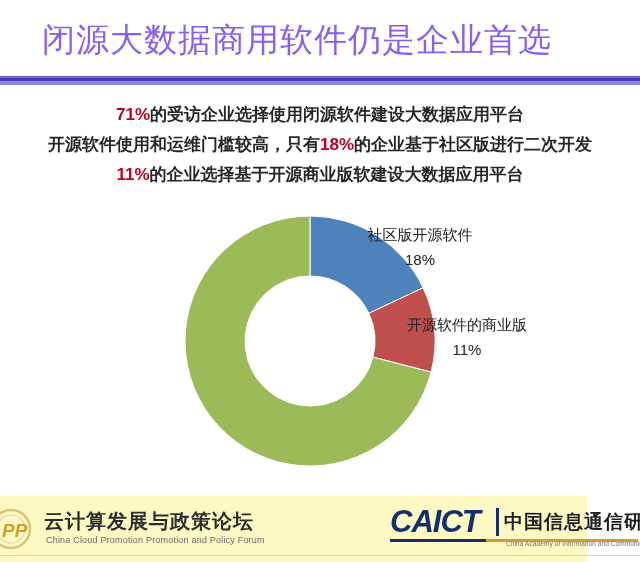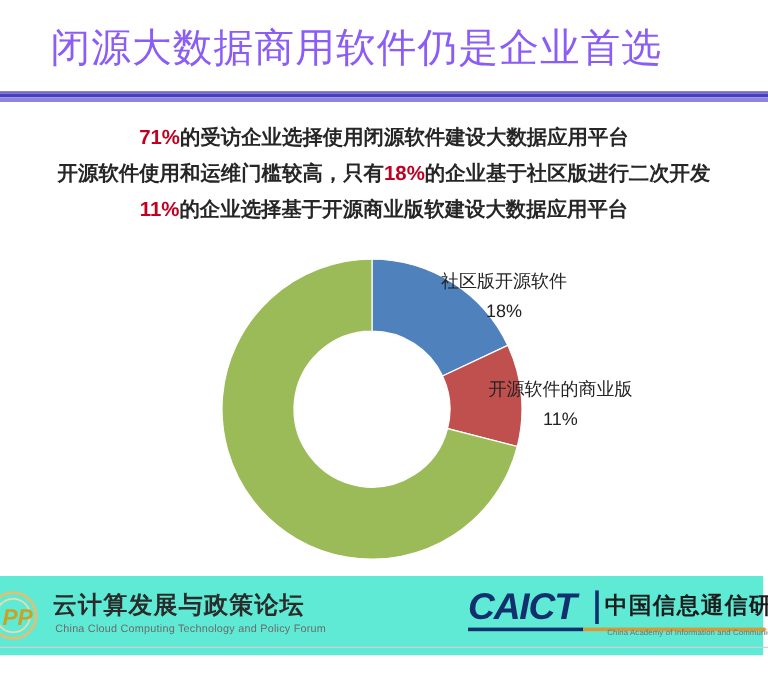--- a/index.html
+++ b/index.html
@@ -139,24 +139,24 @@
   .label-closed {
     left: 72px;
     top: 134px;
     width: 124px;
   }
 
   
   .footer {
     position: absolute;
     left: 0;
-    top: 480px;
-    width: 636px;
+    top: 496px;
+    width: 587px;
     height: 66px;
-    background: #5eead4;
+    background: #fef9c3;
   }
   .footer-rule {
     position: absolute;
     left: 0;
     bottom: 6px;
     width: 640px;
     height: 1px;
     background: #cfcfcf;
   }
 
@@ -323,21 +323,21 @@
 
   <div class="footer">
 
     <div class="logo-cpp">
       <svg class="cpp-mark" viewBox="0 0 46 42">
         <circle cx="17" cy="21" r="19" fill="none" stroke="#d9c27a" stroke-width="2.5"></circle>
         <circle cx="17" cy="21" r="14" fill="none" stroke="#e8dcb0" stroke-width="1.5"></circle>
         <text x="8" y="29" font-family="Liberation Sans, sans-serif" font-size="19" font-weight="bold" font-style="italic" fill="#c9a227">PP</text>
       </svg>
       <div class="cpp-text-cn">云计算发展与政策论坛</div>
-      <div class="cpp-text-en">China Cloud Computing Technology and Policy Forum</div>
+      <div class="cpp-text-en">China Cloud Promotion Promotion and Policy Forum</div>
     </div>
 
     <div class="logo-caict">
       <div class="caict-mark">CAICT</div>
       <div class="caict-underline">
         <div class="seg-blue"></div>
         <div class="seg-gold"></div>
       </div>
       <div class="caict-divider"></div>
       <div class="caict-text-cn">中国信息通信研究院</div>

